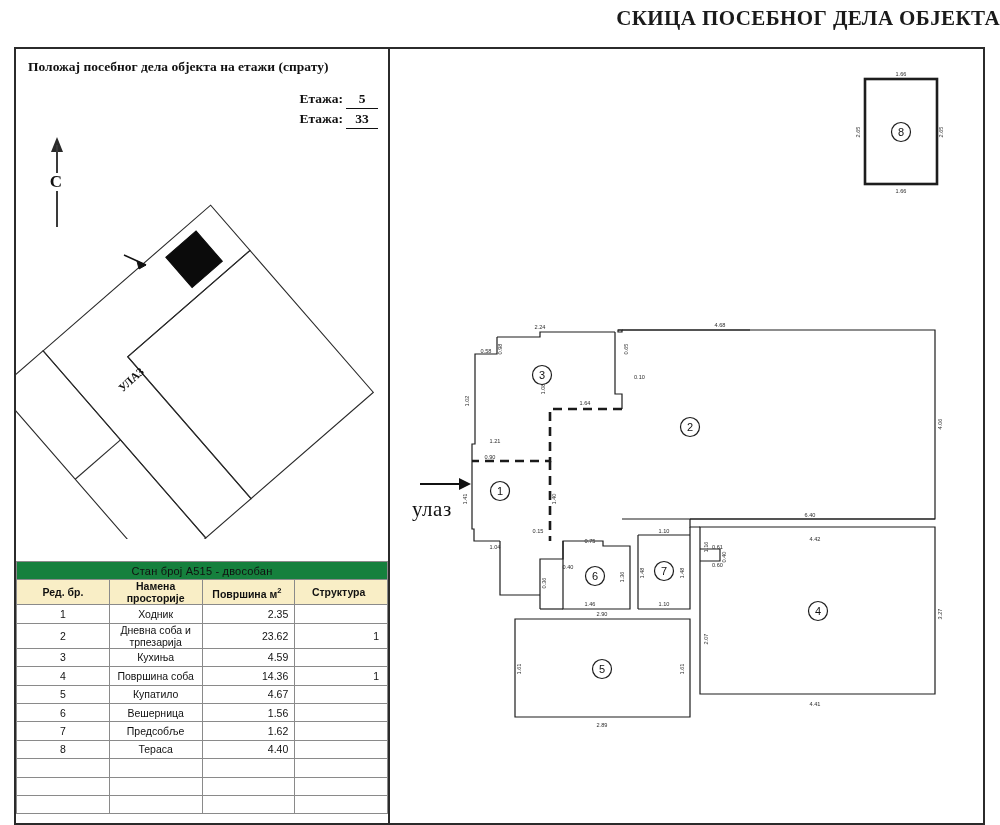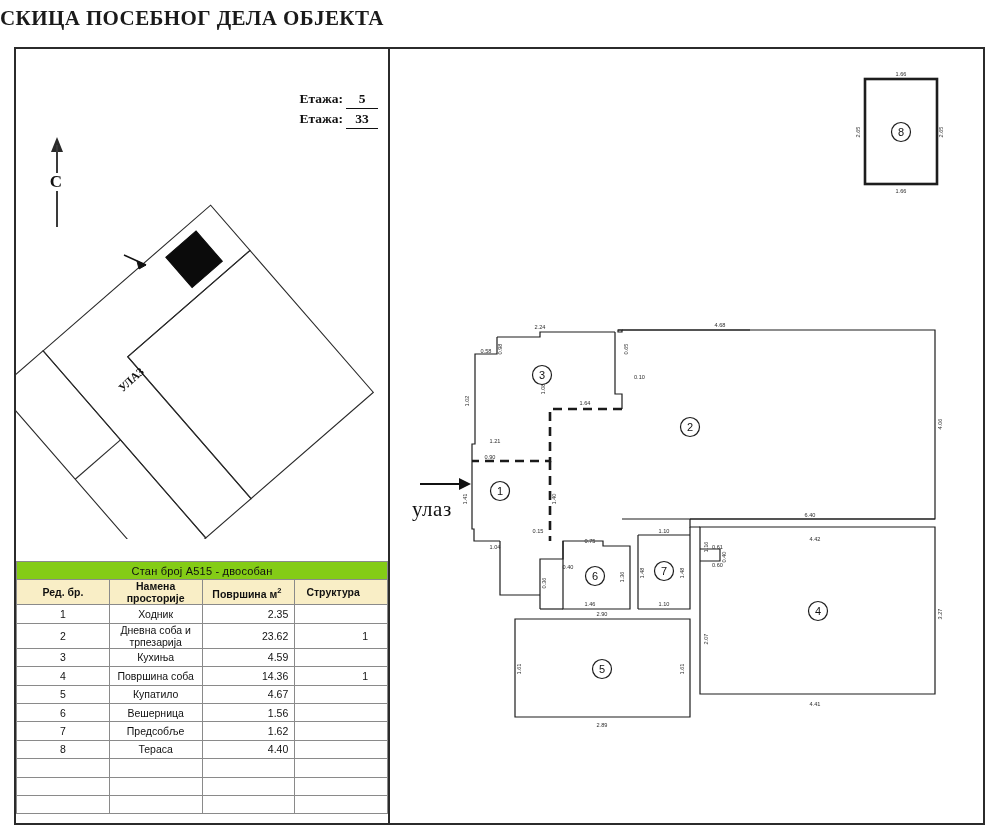--- a/index.html
+++ b/index.html
@@ -6,21 +6,21 @@
   html,body{margin:0;padding:0;background:#ffffff;}
   body{
     width:1000px;height:825px;position:relative;overflow:hidden;
     font-family:"Liberation Serif", serif;
     color:#111;
     -webkit-font-smoothing:antialiased;
   }
   
   #doc-title{
     position:absolute;left:0;top:6px;width:1000px;
-    text-align:left;
+    text-align:right;
     font-family:"Liberation Serif", serif;
     font-size:21px;font-weight:700;letter-spacing:.4px;
     color:#1a1a1a;
   }
   
   #frame{
     position:absolute;left:14px;top:47px;width:971px;height:778px;
     border:2px solid #2b2b2b;box-sizing:border-box;background:#fff;
   }
   #frame-divider{
@@ -70,23 +70,23 @@
     font-family:"Liberation Sans", sans-serif;font-size:10.5px;color:#111;
     table-layout:fixed;
   }
   table#unit-table td,table#unit-table th{
     border:1px solid #8a8a8a;height:18.4px;padding:0 3px;
     vertical-align:middle;box-sizing:border-box;font-weight:400;
   }
   table#unit-table .c-num{width:58px;text-align:center;}
   table#unit-table .c-name{width:158px;text-align:center;}
   table#unit-table .c-area{width:88px;text-align:right;padding-right:6px;}
-  table#unit-table .c-struct{width:68px;text-align:right;padding-right:19px;margin-top:15px;}
+  table#unit-table .c-struct{width:68px;text-align:right;padding-right:8px;margin-top:15px;}
   #tbl-title-cell{
-    background:#84cc16;text-align:center;font-weight:600;font-size:11px;
+    background:#15803d;text-align:center;font-weight:600;font-size:11px;
     height:19px;letter-spacing:.2px;
   }
   tr#tbl-header-row td{background:#f9eec6;text-align:center;font-weight:600;font-size:10.5px;}
   tr#tbl-total-row td{font-weight:700;}
   .sup{font-size:7.5px;vertical-align:super;}
   .empty-row td{height:18.4px;}
   
   #right-panel{position:absolute;left:390px;top:49px;width:595px;height:774px;}
   #entrance-marker{position:absolute;left:12px;top:420px;width:96px;height:70px;}
   #entrance-marker .arrow-line{position:absolute;left:18px;top:14px;width:42px;height:2px;background:#111;}
@@ -105,20 +105,21 @@
 </head>
 <body>
 
 <div id="doc-title">СКИЦА ПОСЕБНОГ ДЕЛА ОБЈЕКТА</div>
 
 <div id="frame"></div>
 <div id="frame-divider"></div>
 
 <div id="left-panel">
 
+  <div id="position-caption">Положај посебног дела објекта на етажи (спрату)</div>
 
   <div id="floor-entry-block">
     <div class="row">
       <span class="lbl">Етажа:</span><span class="val">5</span>
     </div>
     <div class="row">
       <span class="lbl">Етажа:</span><span class="val">33</span>
     </div>
   </div>
 

